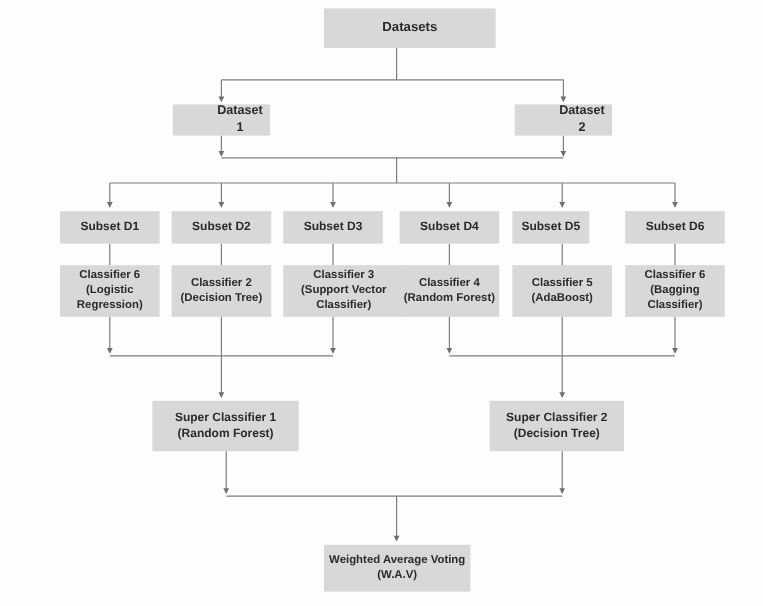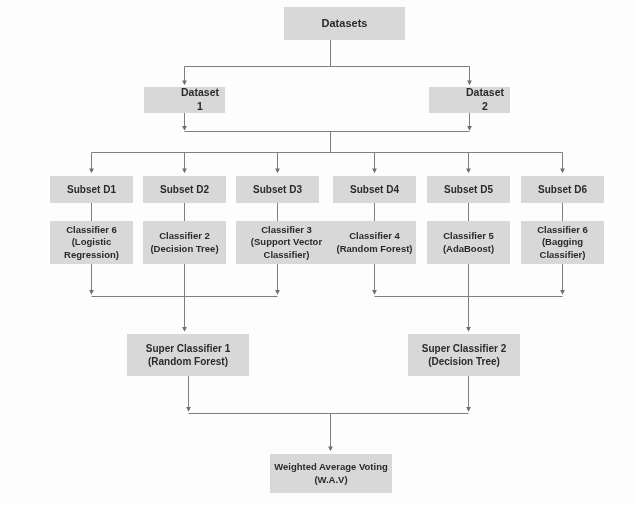--- a/index.html
+++ b/index.html
@@ -88,30 +88,30 @@
       <line x1="374.5" y1="296.5" x2="562.5" y2="296.5"></line>
       <line x1="468.5" y1="264" x2="468.5" y2="330.5" marker-end="url(#arr)"></line>
 
       <line x1="188.5" y1="376" x2="188.5" y2="410.5" marker-end="url(#arr)"></line>
       <line x1="468.5" y1="376" x2="468.5" y2="410.5" marker-end="url(#arr)"></line>
       <line x1="188.5" y1="413.5" x2="468.5" y2="413.5"></line>
       <line x1="330.5" y1="413.5" x2="330.5" y2="450" marker-end="url(#arr)"></line>
     </g>
   </svg>
 
-  <div class="node fs11" style="left:284px;top:7px;width:121px;height:33px">Datasets</div>
+  <div class="node fs11" style="left:270px;top:7px;width:143px;height:33px">Datasets</div>
 
   <div class="node fs105" style="left:144px;top:87px;width:81px;height:26px">Dataset 1</div>
   <div class="node fs105" style="left:429px;top:87px;width:81px;height:26px">Dataset 2</div>
 
   <div class="node fs10" style="left:50px;top:176px;width:83px;height:27px">Subset D1</div>
   <div class="node fs10" style="left:143px;top:176px;width:83px;height:27px">Subset D2</div>
   <div class="node fs10" style="left:236px;top:176px;width:83px;height:27px">Subset D3</div>
   <div class="node fs10" style="left:333px;top:176px;width:83px;height:27px">Subset D4</div>
-  <div class="node fs10" style="left:427px;top:176px;width:83px;height:27px">Subset D5</div>
+  <div class="node fs10" style="left:427px;top:176px;width:64px;height:27px">Subset D5</div>
   <div class="node fs10" style="left:521px;top:176px;width:83px;height:27px">Subset D6</div>
 
   <div class="node fs95" style="left:50px;top:221px;width:83px;height:43px">Classifier 6
 (Logistic
 Regression)</div>
   <div class="node fs95" style="left:143px;top:221px;width:83px;height:43px">Classifier 2
 (Decision Tree)</div>
   <div class="node fs95" style="left:236px;top:221px;width:101px;height:43px">Classifier 3
 (Support Vector
 Classifier)</div>

